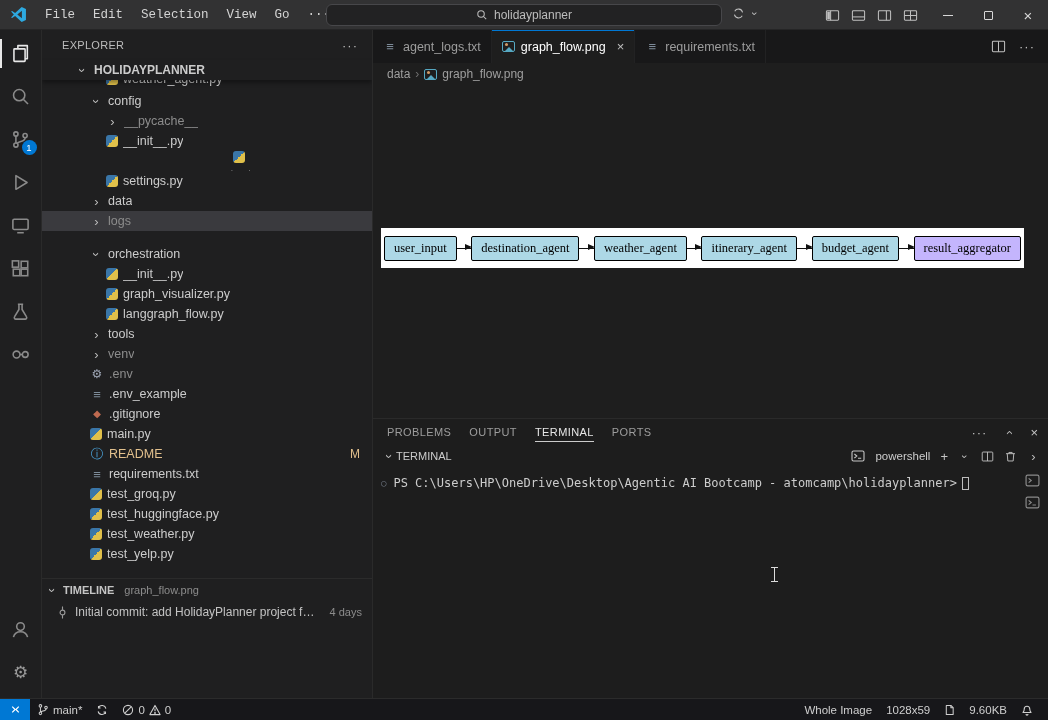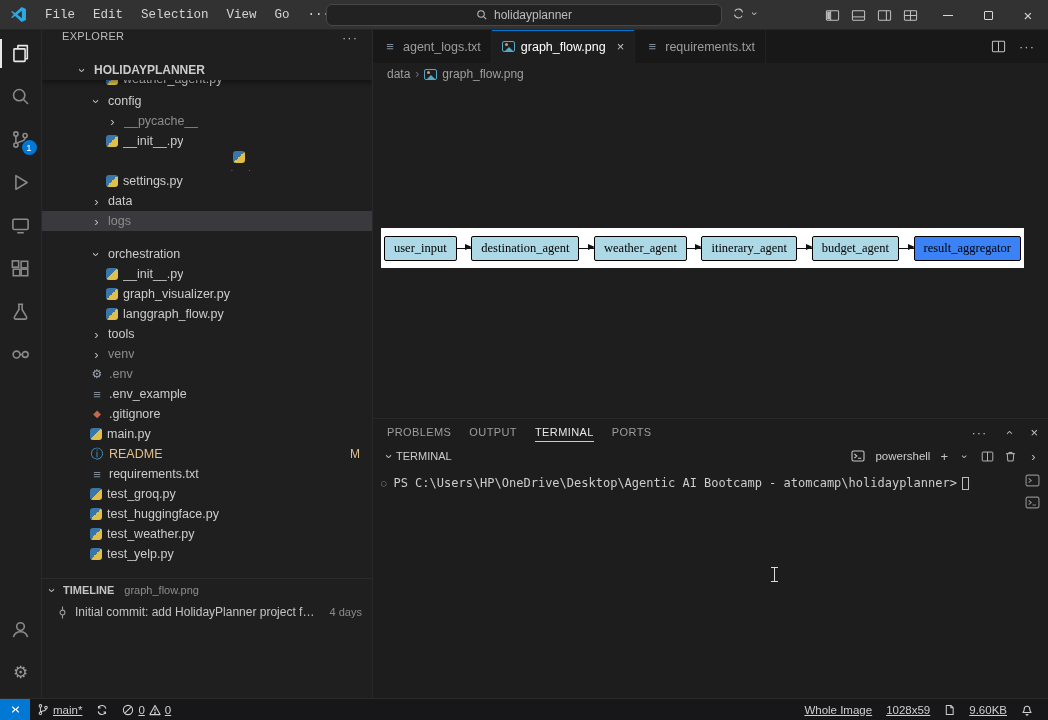--- a/index.html
+++ b/index.html
@@ -33,21 +33,21 @@
   .ab-item.active{color:#e8e8e8;}
   .ab-item.active::before{content:"";position:absolute;left:0;top:7px;bottom:7px;width:2px;background:#e8e8e8;}
   .ab-badge{position:absolute;right:5px;bottom:6px;min-width:15px;height:15px;border-radius:50%;
             background:var(--accent);color:#fff;font-size:9.5px;display:flex;align-items:center;justify-content:center;}
   #ab-bottom{margin-top:auto;display:flex;flex-direction:column;align-items:center;padding-bottom:4px;}
   .gear-glyph{font-size:17px;color:#9a9a9a;line-height:1;}
 
   
   #sidebar{position:absolute;left:42px;top:30px;bottom:22px;width:331px;background:#1f1f20;
            border-right:1px solid #2a2a2a;overflow:hidden;}
-  #sb-header{height:30px;display:flex;padding:0 14px 0 20px;font-size:11px;color:#bcbcbc;letter-spacing:.3px;}
+  #sb-header{height:30px;display:flex;align-items:center;padding:0 14px 0 20px;font-size:11px;color:#bcbcbc;letter-spacing:.3px;}
   #sb-header .more{margin-left:auto;color:#bdbdbd;font-size:13px;letter-spacing:1px;}
   #sticky{position:relative;z-index:2;background:#1f1f20;box-shadow:0 3px 4px rgba(0,0,0,.35);}
   .tree-row{height:20px;display:flex;align-items:center;font-size:12.5px;gap:5px;white-space:nowrap;}
   .tree-row.selected{background:var(--selection);}
   .tree-row.clipped{height:11px;overflow:hidden;}
   .tree-row.clipped > *{transform:translateY(-7px);}
   .chev{display:inline-block;width:13px;text-align:center;color:#bdbdbd;font-size:13px;flex:none;line-height:1;}
   .chev.open{transform:rotate(90deg);}
   .chev.up{transform:rotate(-90deg);}
   .tree-label{color:#cccccc;overflow:hidden;text-overflow:ellipsis;}
@@ -113,21 +113,21 @@
   #term-cursor{display:inline-block;width:7px;height:13px;border:1px solid #bdbdbd;margin-left:5px;}
   #term-rail{position:absolute;top:6px;right:8px;display:flex;flex-direction:column;gap:7px;align-items:center;color:#8a8a8a;}
   #ibeam{position:absolute;left:401px;top:100px;width:1px;height:15px;background:#dcdcdc;}
   #ibeam::before,#ibeam::after{content:"";position:absolute;left:-3px;width:7px;height:1px;background:#dcdcdc;}
   #ibeam::before{top:0;} #ibeam::after{bottom:0;}
 
   
   #statusbar{position:absolute;left:0;right:0;bottom:0;height:22px;background:#17171a;border-top:1px solid #2b2b2b;
              display:flex;align-items:center;font-size:11.5px;color:#cfcfcf;z-index:40;}
   #remote{width:30px;height:22px;background:var(--accent);display:flex;align-items:center;justify-content:center;color:#fff;}
-  .sb-item{display:flex;align-items:center;gap:4px;padding:0 7px;height:22px;text-decoration:underline;}
+  .sb-item{display:flex;align-items:center;gap:4px;padding:0 7px;height:22px;}
   #sb-right{margin-left:auto;display:flex;align-items:center;padding-right:8px;}
 </style>
 </head>
 <body>
 
 <header id="titlebar">
   <svg id="vscode-logo" viewBox="0 0 16 16">
     <polygon points="11,1 4.8,6.7 2,4.6 1,5.1 3.6,8 1,10.9 2,11.4 4.8,9.3 11,15 15,13.2 15,2.8" fill="#2da9e0"></polygon>
     <polygon points="11.2,4.4 11.2,11.6 6.9,8" fill="#323233"></polygon>
   </svg>
@@ -419,21 +419,21 @@
         <div class="dnode" style="background: rgb(173, 216, 230);">user_input</div>
         <div class="edge"></div>
         <div class="dnode" style="background: rgb(173, 216, 230);">destination_agent</div>
         <div class="edge"></div>
         <div class="dnode" style="background: rgb(173, 216, 230);">weather_agent</div>
         <div class="edge"></div>
         <div class="dnode" style="background: rgb(173, 216, 230);">itinerary_agent</div>
         <div class="edge"></div>
         <div class="dnode" style="background: rgb(173, 216, 230);">budget_agent</div>
         <div class="edge"></div>
-        <div class="dnode" style="background: #3b82f6;">result_aggregator</div>
+        <div class="dnode" style="background: #c4b5fd;">result_aggregator</div>
       </div>
   </div>
 
   <div id="panel">
     <div id="panel-tabs-row">
       <div id="panel-tab-list" style="display:flex">
           <span class="panel-tab">PROBLEMS</span>
           <span class="panel-tab">OUTPUT</span>
           <span class="panel-tab active">TERMINAL</span>
           <span class="panel-tab">PORTS</span>

